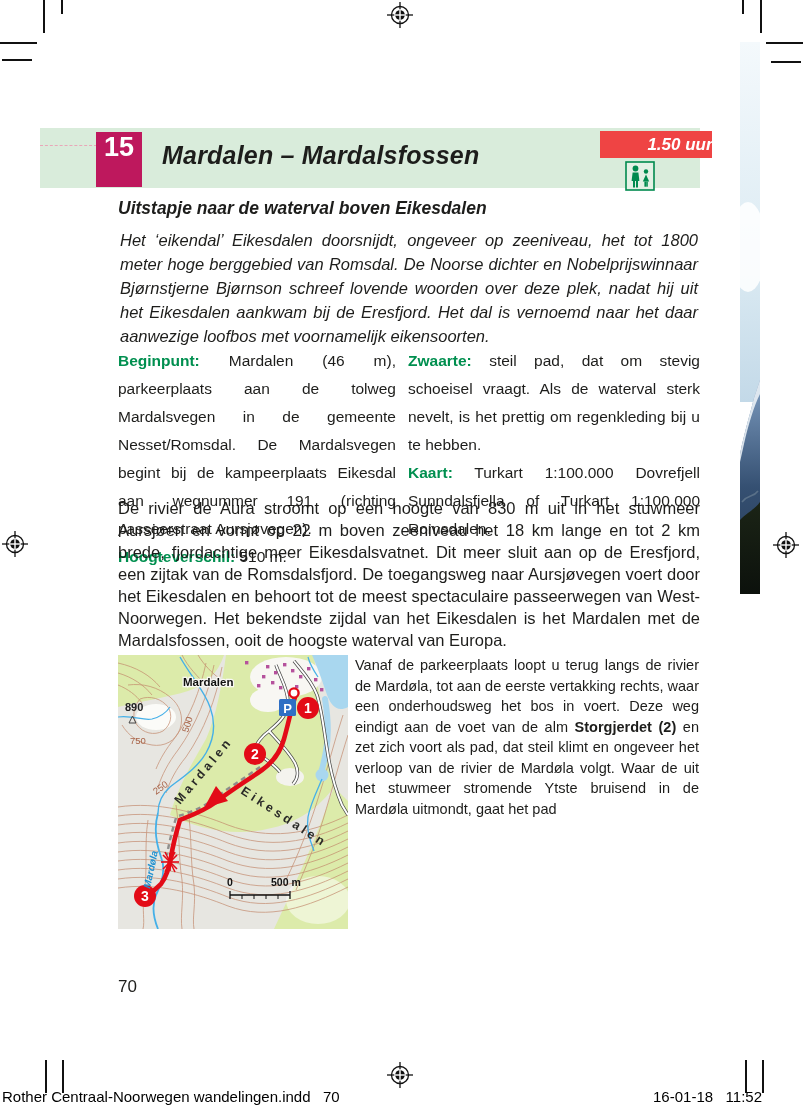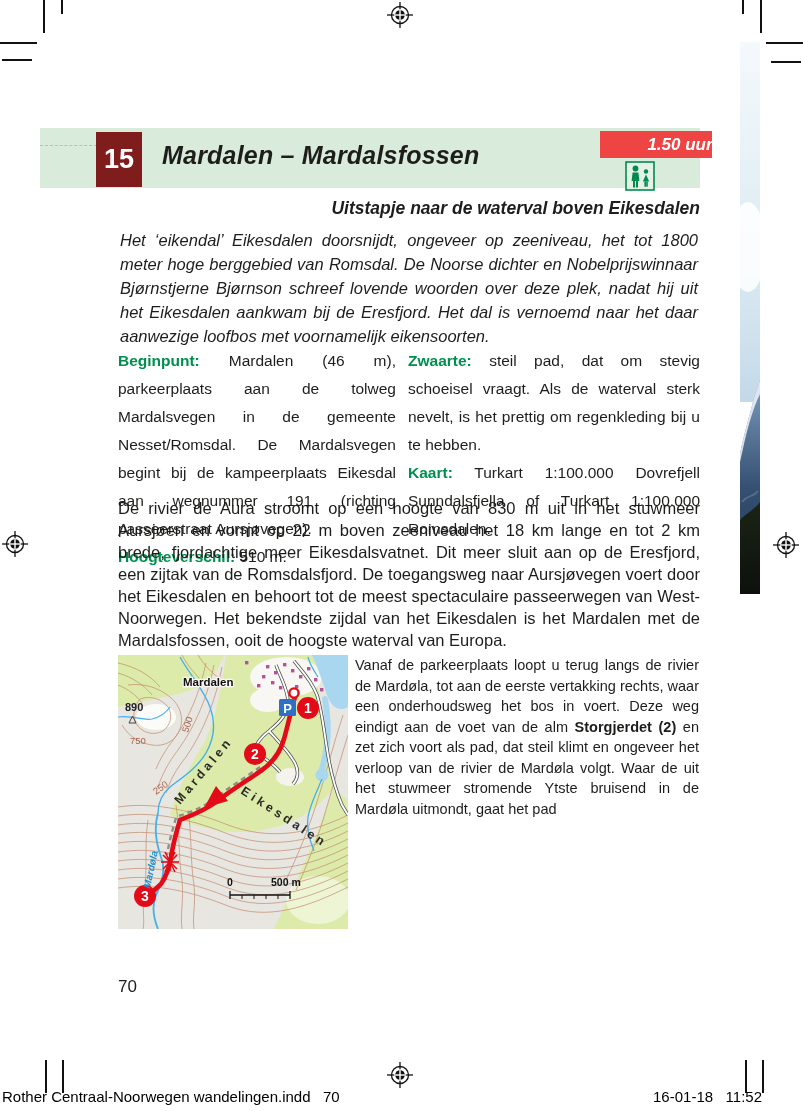--- a/index.html
+++ b/index.html
@@ -6,31 +6,31 @@
   body{width:803px;height:1111px;background:#ffffff;position:relative;overflow:hidden;
        font-family:"Liberation Sans","DejaVu Sans",sans-serif;color:#1d1d1b;}
   .abs{position:absolute;}
   
   .vmark{position:absolute;width:1.5px;background:#111;}
   .hmark{position:absolute;height:1.5px;background:#111;}
   .regmark{position:absolute;width:26px;height:26px;}
   
   .header-bar{position:absolute;left:40px;top:128px;width:660px;height:60px;background:#d9ecdb;}
   .pink-trim{position:absolute;left:0;top:17px;width:57px;border-top:1px dashed #e9a7b8;}
-  .trail-num{position:absolute;left:56px;top:4px;width:46px;height:55px;background:#7f1d1d;
-             display:flex;align-items:center;justify-content:center;
+  .trail-num{position:absolute;left:56px;top:4px;width:46px;height:55px;background:#be185d;
+             display:flex;justify-content:center;
              color:#fff;font-weight:bold;font-size:27px;}
   .bar-title{position:absolute;left:122px;top:13px;font-weight:bold;font-style:italic;
              font-size:25px;letter-spacing:.2px;color:#1d1d1b;white-space:nowrap;}
   .duration-badge{position:absolute;left:560px;top:3px;width:64px;height:27px;background:#ef4444;
                   display:flex;align-items:center;justify-content:center;color:#fff;
                   font-weight:bold;font-style:italic;font-size:17px;white-space:pre;padding-left:48px;}
   .family-icon{position:absolute;left:585px;top:33px;width:30px;height:30px;}
   
-  .subtitle{font-weight:bold;font-style:italic;font-size:17.5px;margin:0 0 9px 0;text-align:right;}
+  .subtitle{font-weight:bold;font-style:italic;font-size:17.5px;margin:0 0 9px 0;}
   .intro{font-style:italic;font-size:16.5px;line-height:24px;text-align:justify;margin:2px;}
   .infoblock{display:flex;gap:12px;font-size:15.5px;line-height:28px;}
   .infoblock .col-l{width:278px;text-align:justify;}
   .infoblock .col-r{width:292px;text-align:justify;}
   .glabel{color:#008f4f;font-weight:bold;}
   .bodytext{font-size:16.5px;line-height:22px;text-align:justify;}
   .bodytext p{margin:0;}
   .b{font-weight:bold;}
   .map-row{display:flex;gap:7px;margin-top:4px;}
   .map-box{width:230px;height:274px;flex:none;}

